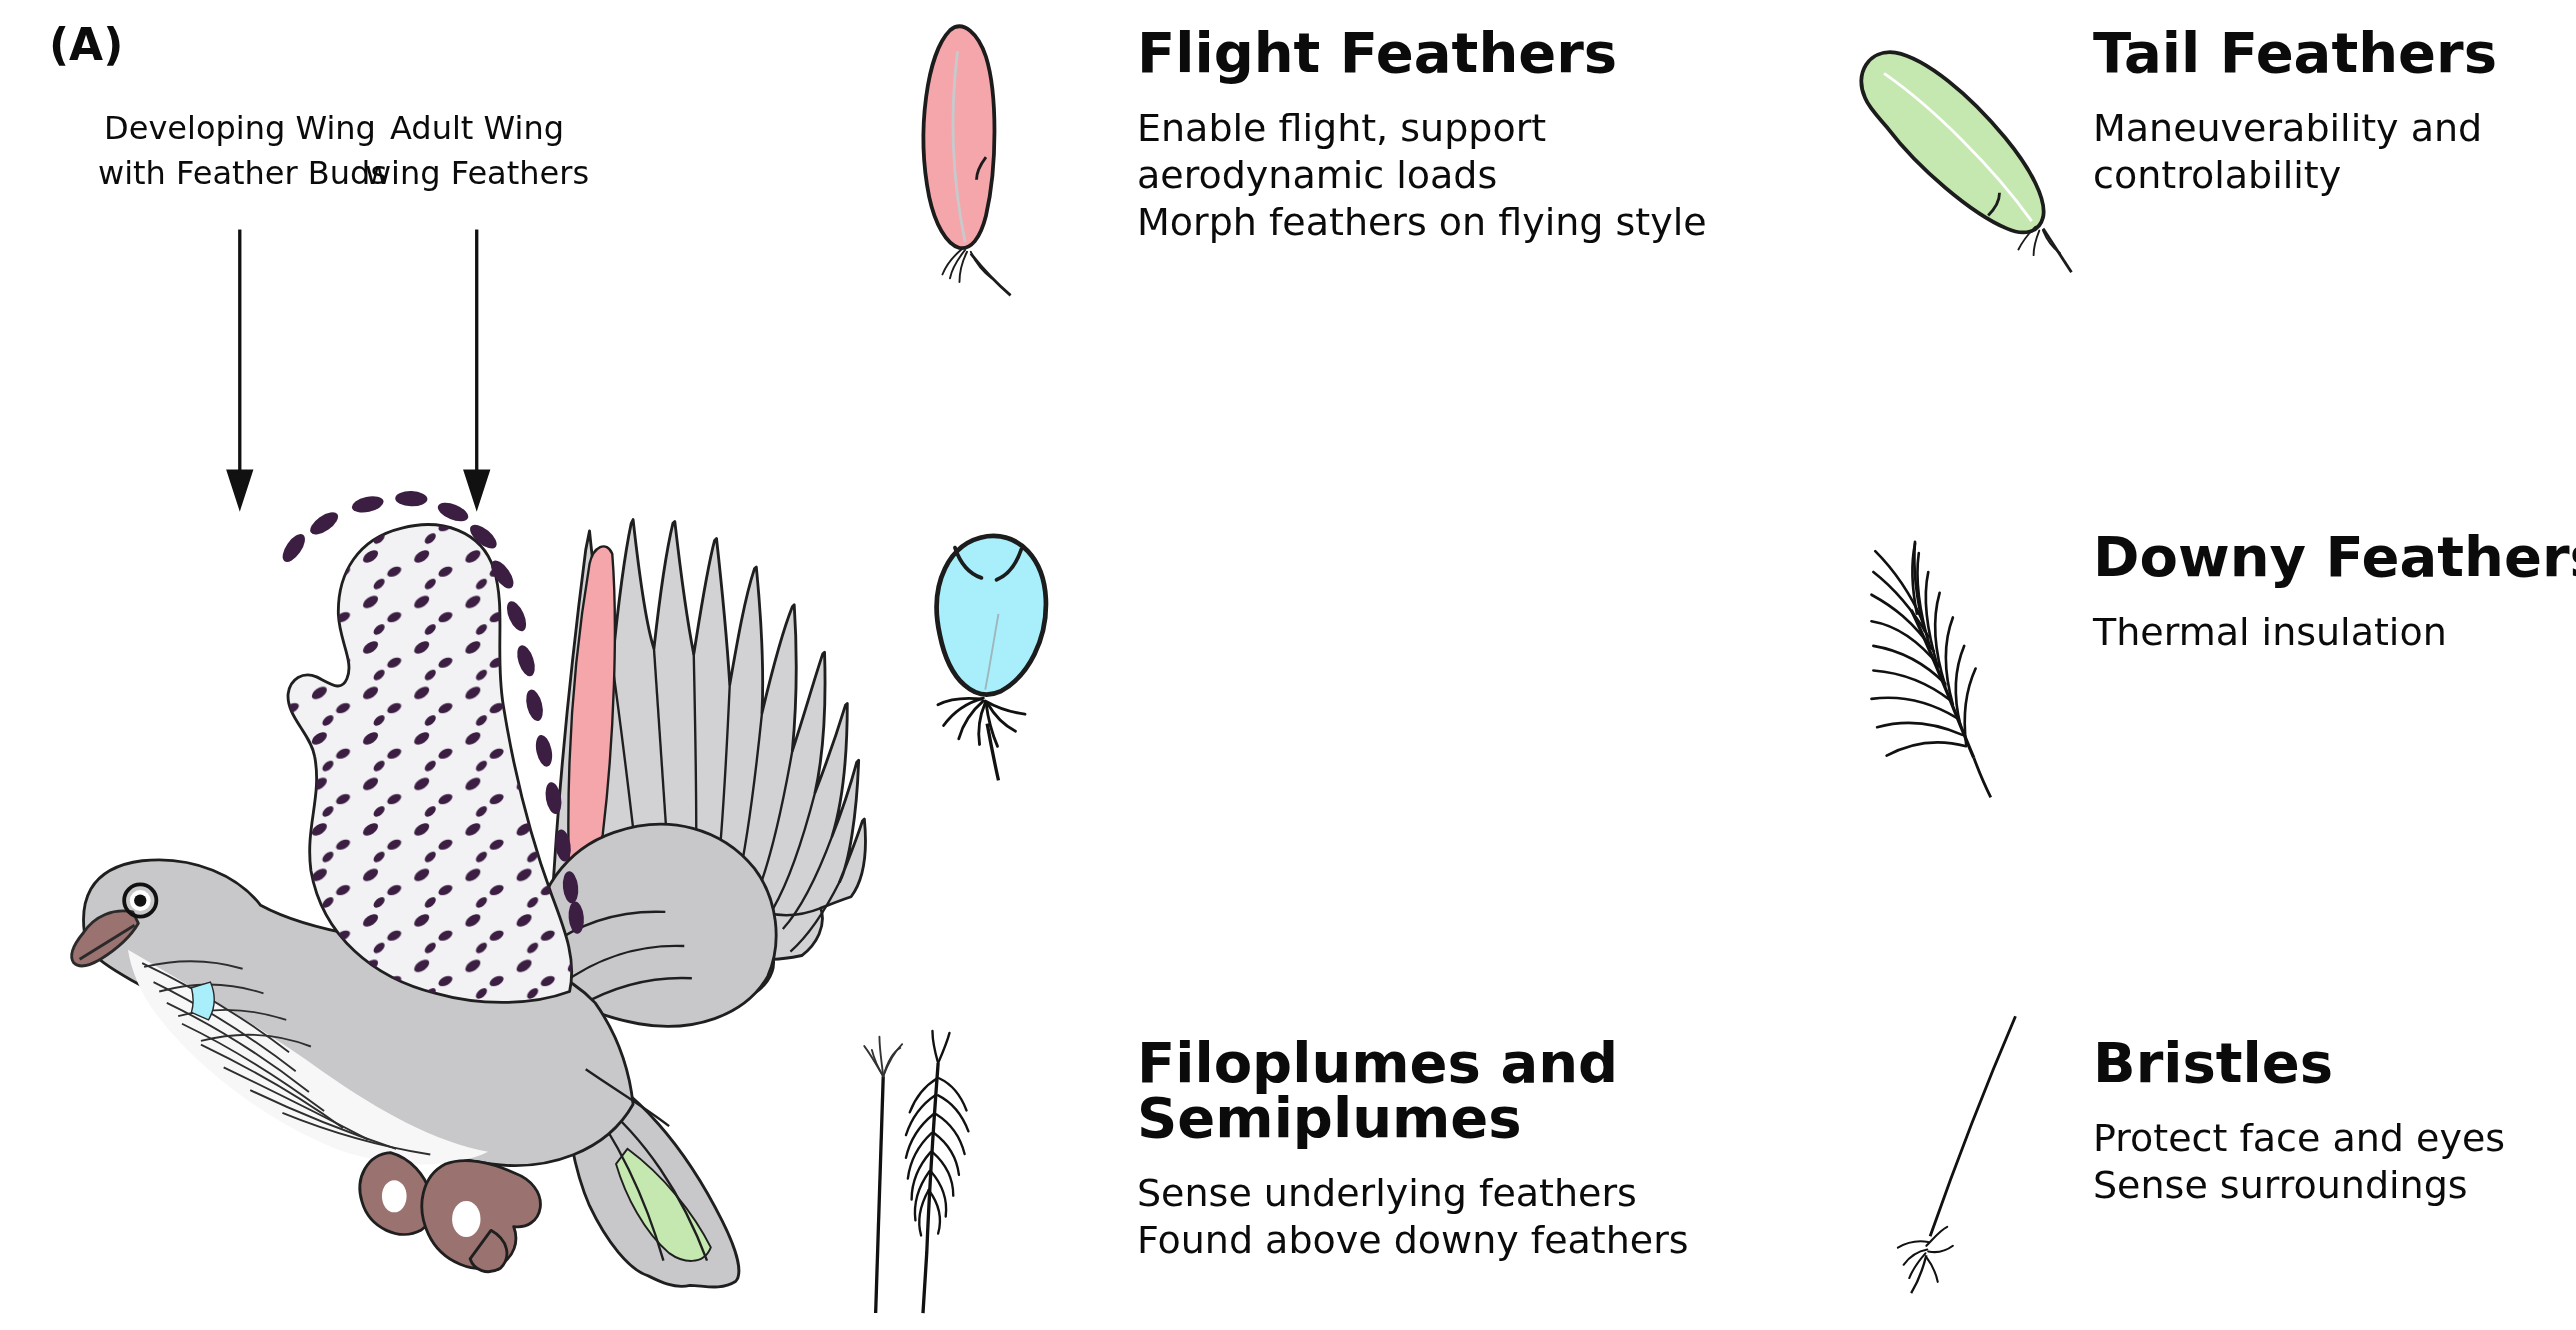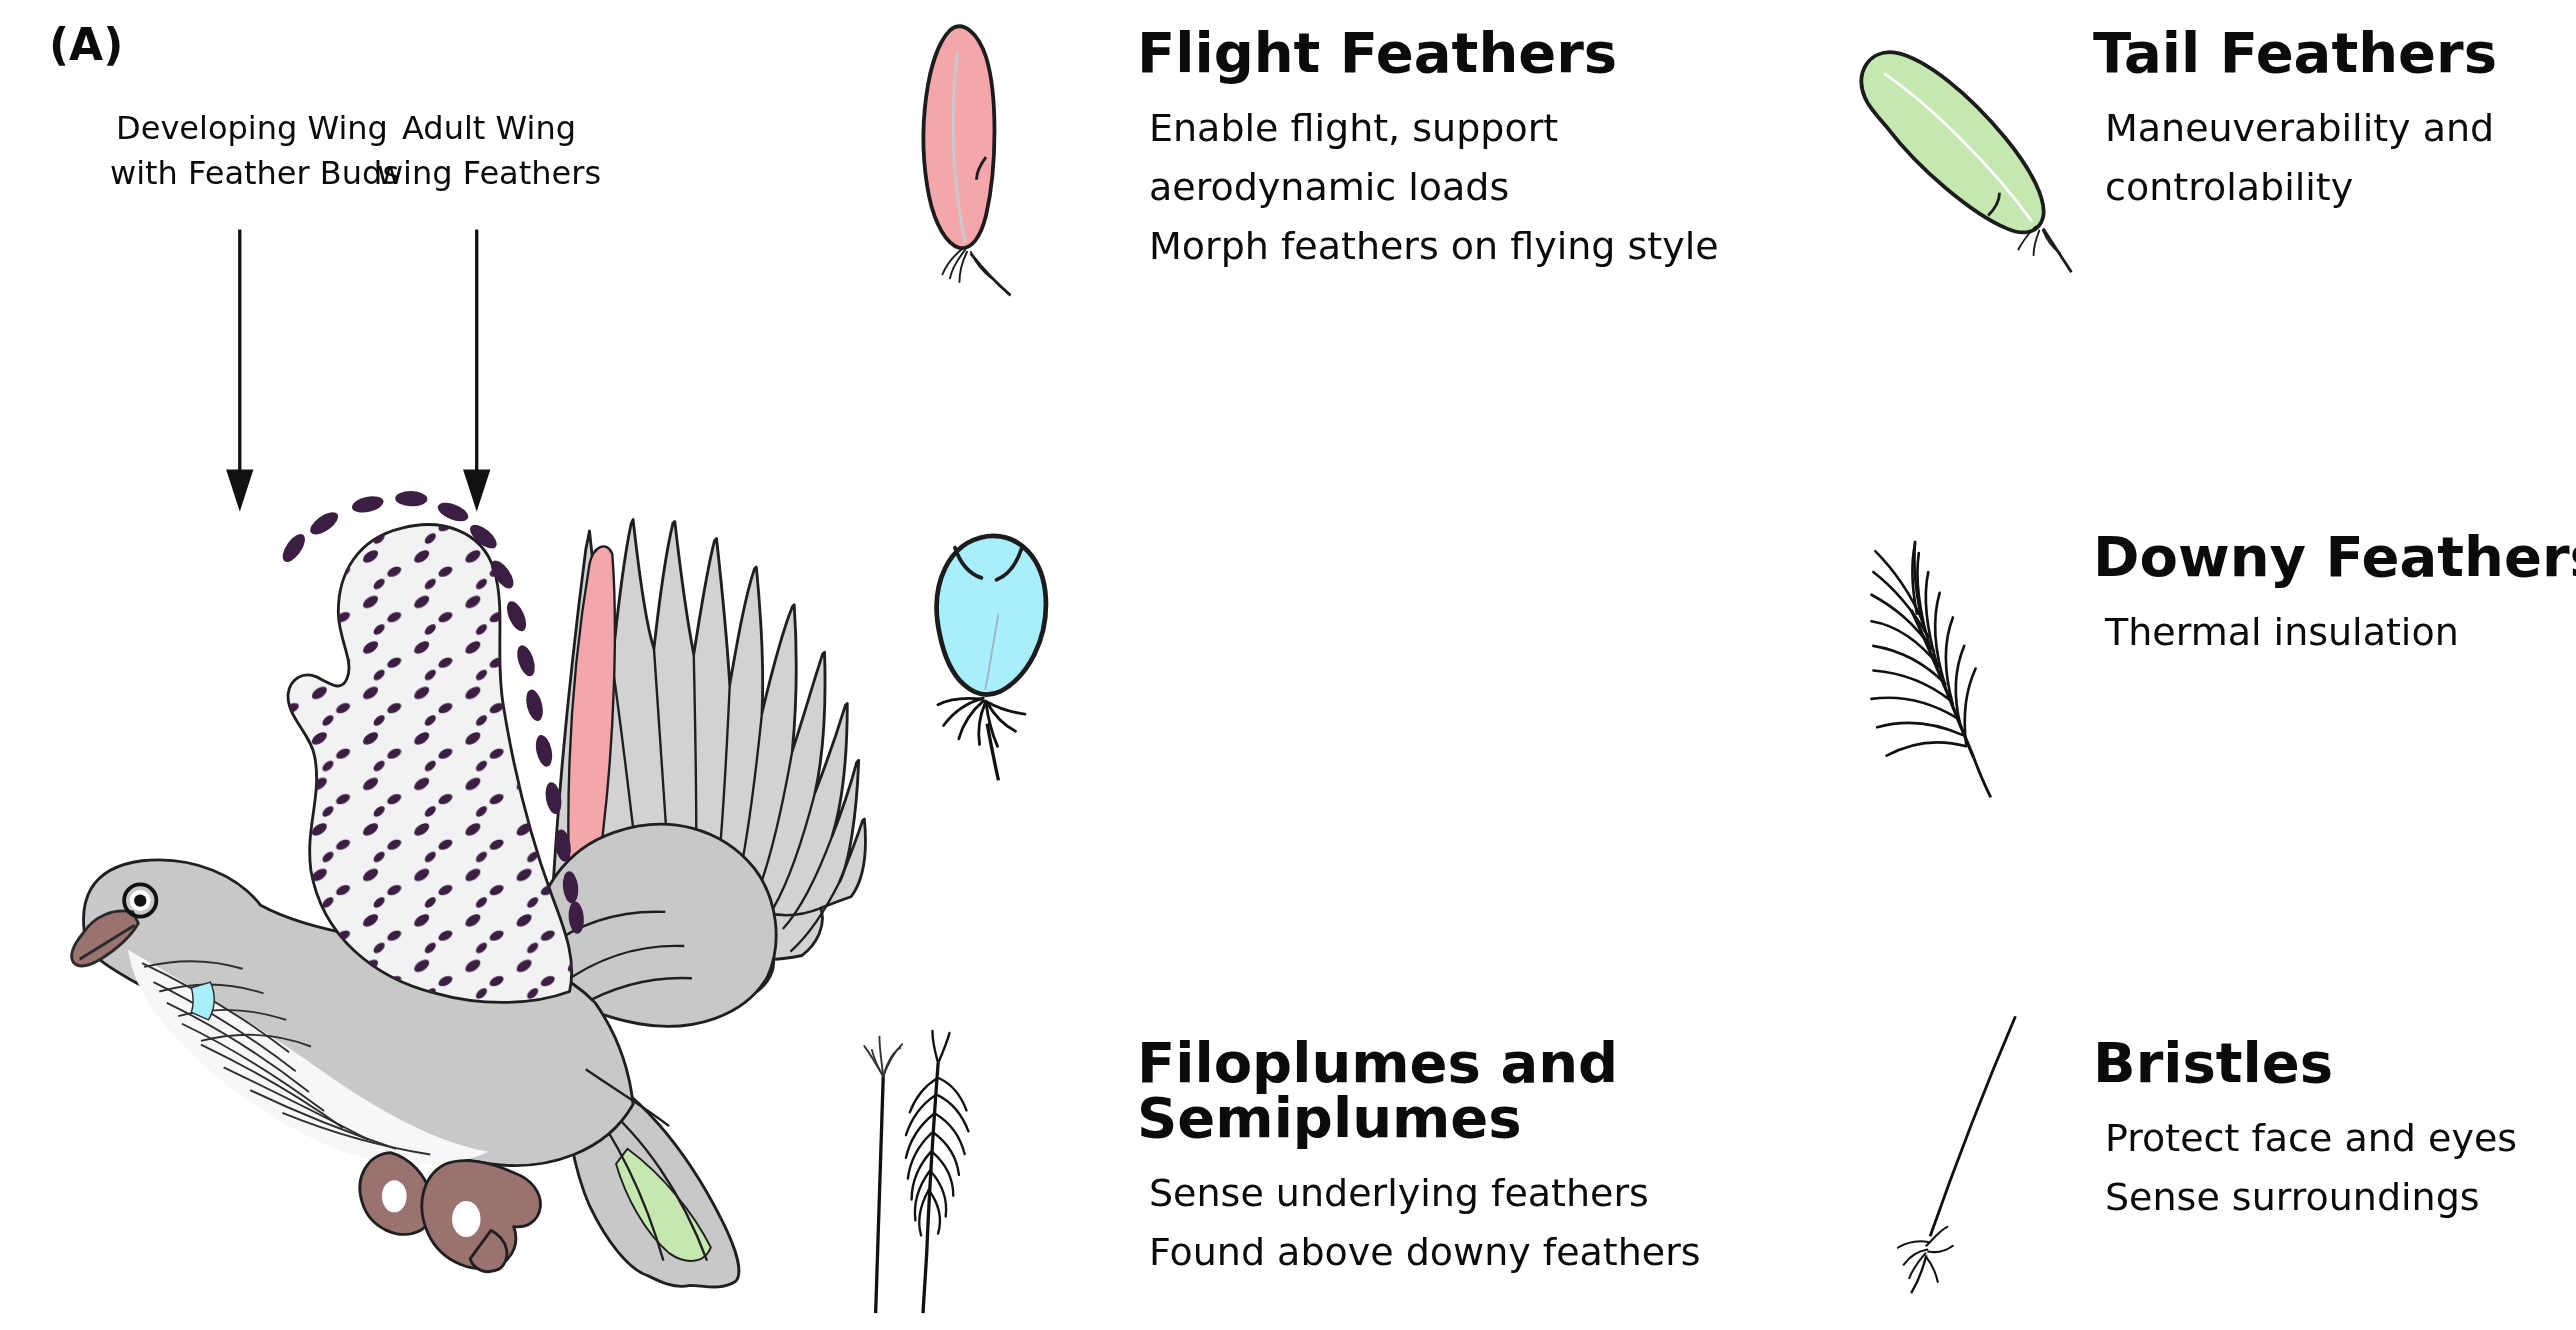--- a/index.html
+++ b/index.html
@@ -1,25 +1,25 @@
 <!DOCTYPE html>
 <html style="font-size:15px"><head>
 <meta charset="utf-8">
 <style>
   html,body{margin:0;padding:0;background:#ffffff;}
   #stage{position:relative;width:2576px;height:1331px;background:#ffffff;overflow:hidden;
          font-family:"DejaVu Sans","Liberation Sans",sans-serif;color:#0b0b0b;}
   .abs{position:absolute;}
   .panel-label{left:49px;top:19px;font-size:44px;font-weight:bold;}
-  .wing-label{font-size:32px;line-height:45px;text-align:center;white-space:nowrap;width:284px;margin-left:12px;}
+  .wing-label{font-size:32px;line-height:45px;text-align:center;white-space:nowrap;width:284px;}
   #dev-label{left:98px;top:106px;}
   #adult-label{left:335px;top:106px;}
   .feather-section{width:853px;}
   .sec-title{font-size:56px;font-weight:bold;line-height:55px;margin:0 0 25px 0;}
-  .sec-line{font-size:38px;line-height:47px;margin:12px;}
+  .sec-line{font-size:38px;line-height:47px;margin:0;}
   #sec-flight{left:1137px;top:25px;}
   #sec-tail{left:2093px;top:25px;}
   #sec-contour{left:1137px;top:529px;}
   #sec-downy{left:2093px;top:529px;}
   #sec-filo{left:1137px;top:1035px;}
   #sec-bristles{left:2093px;top:1035px;}
   .icon{position:absolute;}
   #icon-flight{left:891px;top:17px;}
   #icon-tail{left:1846px;top:28.4px;}
   #icon-contour{left:900px;top:523px;}

